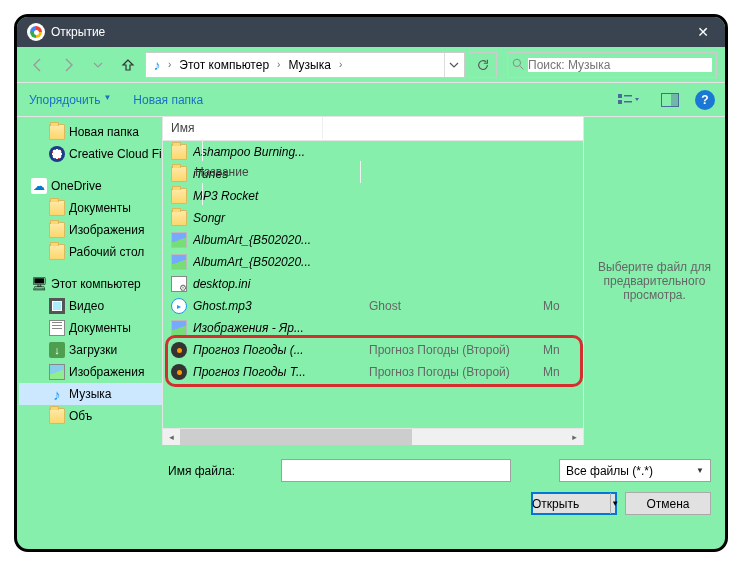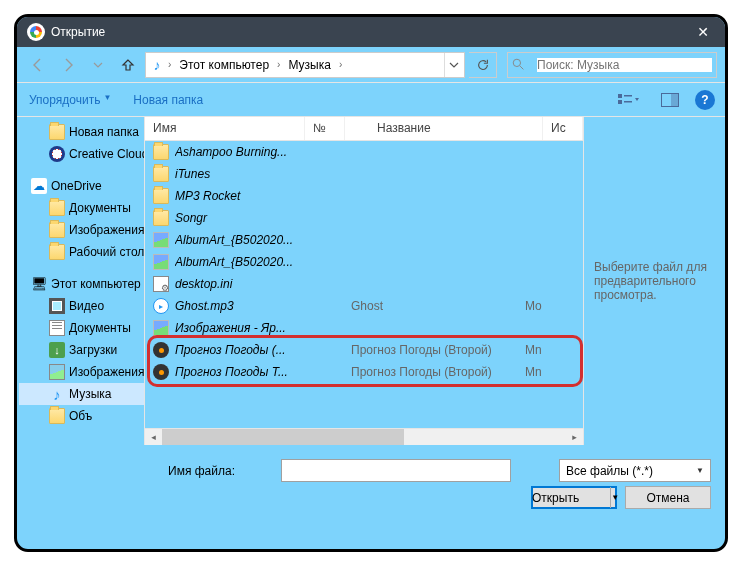--- a/index.html
+++ b/index.html
@@ -1,33 +1,33 @@
 <!DOCTYPE html>
 <html><head>
 <meta charset="utf-8">
 <style>
 * { margin:0; padding:0; box-sizing:border-box; font-family:"Segoe UI",Tahoma,sans-serif; font-size:12px; }
 body { background:#fff; width:742px; height:567px; position:relative; }
-.frame { position:absolute; left:14px; top:14px; width:714px; height:538px; border:3px solid #000; border-radius:14px; overflow:hidden; background:#7dd3fc; }
+.frame { position:absolute; left:14px; top:14px; width:714px; height:538px; border:3px solid #000; border-radius:14px; overflow:hidden; background:#86efac; }
 .titlebar { background:#3a4450; height:30px; display:flex; align-items:center; color:#fff; }
 .titlebar .icon { width:18px; height:18px; margin:0 6px 0 10px; border-radius:50%; background:#fff; position:relative; display:flex; align-items:center; justify-content:center; }
 .titlebar .icon::before { content:""; width:12px; height:12px; border-radius:50%; background:conic-gradient(#ea4335 0 90deg,#fbbc05 90deg 180deg,#34a853 180deg 270deg,#4285f4 270deg 360deg); }
 .titlebar .icon::after { content:""; position:absolute; width:5px; height:5px; border-radius:50%; background:#fff; }
 .titlebar .title { flex:1; font-size:12px; }
 .titlebar .close { width:44px; height:30px; display:flex; align-items:center; justify-content:center; color:#fff; font-size:14px; cursor:pointer; }
 .navrow { height:36px; display:flex; align-items:center; padding:4px 8px; gap:4px; border-bottom:1px solid #e5e5e5;}
 .navbtn { width:26px; height:26px; display:flex; align-items:center; justify-content:center; color:#9a9a9a; border-radius:2px; }
 .navbtn.enabled { color:#333; }
 .breadcrumb { flex:1; height:26px; border:1px solid #ccc; display:flex; align-items:center; padding:0 2px; background:#fff; }
 .bc-ico { width:18px; height:18px; display:flex; align-items:center; justify-content:center; color:#2196f3; font-size:14px; }
 .bc-seg { padding:0 6px; height:24px; display:flex; align-items:center; }
 .bc-chev { color:#6a6a6a; font-size:10px; padding:0 2px;}
 .bc-drop { width:18px; display:flex; align-items:center; justify-content:center; color:#555; border-left:1px solid #ddd; height:24px; margin-left:auto;}
 .refresh { width:28px; height:26px; border:1px solid #ccc; border-left:none; display:flex; align-items:center; justify-content:center; }
-.searchbox { width:210px; height:26px; border:1px solid #ccc; display:flex; align-items:center; padding:0 4px; gap:12px; margin-left:6px; }
+.searchbox { width:210px; height:26px; border:1px solid #ccc; display:flex; align-items:center; padding:0 4px; gap:3px; margin-left:6px; }
 .searchbox svg { color:#888; }
 .searchbox input { border:none; outline:none; flex:1; font-size:12px; color:#888;}
 .toolbar { height:34px; display:flex; align-items:center; padding:0 10px; gap:18px; border-bottom:1px solid #e5e5e5;}
 .tlink { color:#1a6fc4; display:flex; gap:3px; cursor:pointer; padding:4px 2px; }
 .tlink .drop { font-size:8px; color:#1a6fc4; }
 .tool-right { margin-left:auto; display:flex; align-items:center; gap:8px; }
 .view-btn { width:34px; height:24px; border:1px solid transparent; display:flex; align-items:center; justify-content:center; }
 .view-btn svg{color:#4a6a9a}
 .help { width:20px; height:20px; border-radius:50%; background:#1a77d4; color:#fff; display:flex; align-items:center; justify-content:center; font-weight:bold; font-size:12px;}
 .body { display:flex; height:328px; }
@@ -46,42 +46,42 @@
 .vid::before{content:"";width:8px;height:8px;background:#aef;border:1px solid #fff;}
 .doc { background:#fff;border:1px solid #888;position:relative;}
 .doc::after{content:"";position:absolute;top:1px;left:2px;right:2px;height:1px;background:#888;box-shadow:0 3px 0 #888,0 6px 0 #888;}
 .dl { background:#4d9f4d;border-radius:2px;display:flex;align-items:center;justify-content:center;color:#fff;}
 .dl::before{content:"↓";font-size:11px;font-weight:bold;}
 .img { background:linear-gradient(160deg,#87ceeb 50%,#90ee90 50%);border:1px solid #888;}
 .mus { display:flex; align-items:center; justify-content:center; color:#2196f3;}
 .mus::before{content:"♪";font-size:15px;}
 .listpane { flex:1; display:flex; }
 .files { flex:1; overflow:hidden; position:relative;}
-.fhead { display:flex; height:24px; border-bottom:1px solid #e5e5e5; color:#444; position:sticky; top:0; background:#fff;}
+.fhead { display:flex; height:24px; border-bottom:1px solid #e5e5e5; color:#444; position:sticky; top:0; background:#fff;flex-direction:column;}
 .fhead .col { padding:4px 8px; border-right:1px solid #f0f0f0;}
 .col-name { width:160px; } .col-num { width:40px;} .col-title{width:174px;margin-left:24px;} .col-art{width:40px;}
 .frow { display:flex; height:22px; align-items:center; cursor:pointer; padding-left:8px;}
 .f-ico { width:16px; height:16px; flex:none; margin-right:6px;}
 .ini{background:#fff;border:1px solid #888;position:relative;}
 .ini::before{content:"⚙";position:absolute;font-size:9px;right:-1px;bottom:-2px;color:#666;}
 .mp3{background:#fff;border:1px solid #2196f3;border-radius:50%;display:flex;align-items:center;justify-content:center;}
 .mp3::before{content:"▸";color:#2196f3;font-size:8px;}
 .media{background:#333;border-radius:50%;display:flex;align-items:center;justify-content:center;}
 .media::before{content:"";width:5px;height:5px;background:#ff9800;border-radius:50%;}
 .imgf{background:linear-gradient(160deg,#7af 50%,#7d7 50%);border:1px solid #bbb;}
 .frow .c { overflow:hidden; text-overflow:ellipsis; white-space:nowrap;}
 .frow .c1{width:136px;font-style:italic;} .frow .c2{width:40px;} .frow .c3{width:174px;color:#666;} .frow .c4{width:40px;color:#666;}
 .highlight { position:absolute; left:2px; right:0; border:3px solid #d32f2f; border-radius:10px; pointer-events:none;}
-.preview { width:142px; border-left:1px solid #e5e5e5; display:flex; align-items:center; justify-content:center; color:#666; padding:10px; font-size:12px;}
+.preview { width:142px; border-left:1px solid #e5e5e5; display:flex; align-items:center; justify-content:center; text-align:center; color:#666; padding:10px; font-size:12px;}
 .hscroll { height:17px; background:#f0f0f0; border-top:1px solid #e5e5e5; display:flex; align-items:center;}
 .hs-btn{width:17px;height:17px;display:flex;align-items:center;justify-content:center;color:#666;font-size:9px;}
 .hs-track{flex:1;height:17px;background:#f0f0f0;position:relative;}
 .hs-thumb{position:absolute;left:0;width:60%;height:100%;background:#cdcdcd;}
 .footer { padding:10px 14px; }
-.fn-row { display:flex; align-items:center; margin-bottom:4px; margin-top:4px;gap:40px;}
+.fn-row { display:flex; align-items:center; margin-bottom:10px; margin-top:4px;gap:40px;}
 .fn-label { width:210px; text-align:right; padding-right:6px;}
 .fn-input { flex:1; height:23px; border:1px solid #a0a0a0; padding:0 4px; outline:none;}
 .fn-combo { width:152px; height:23px; border:1px solid #a0a0a0; margin-left:8px; display:flex; align-items:center; padding:0 6px; justify-content:space-between; background:#fff;}
 .fn-combo .cd{font-size:8px;color:#333;}
 .btn-row { display:flex; justify-content:flex-end; gap:8px;}
 .btn { width:86px; height:23px; border:1px solid #aaa; background:#e1e1e1; display:flex; align-items:center;gap:31px;}
 .btn.primary { box-shadow:inset 0 0 0 1px #0078d4; border-color:#0078d4;}
 .btn .bt{flex:1;text-align:center;}
 .btn .bd{width:16px;border-left:1px solid #aaa;height:100%;display:flex;align-items:center;justify-content:center;font-size:8px;}
 </style>

